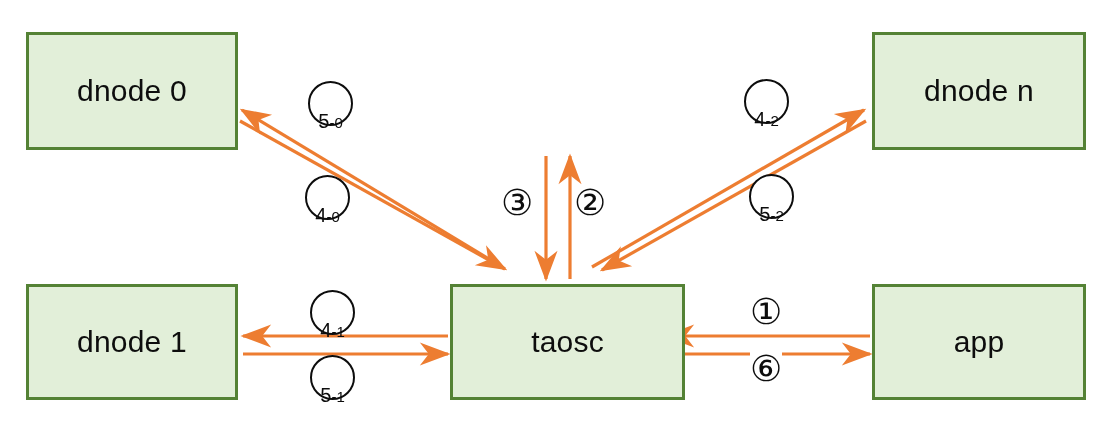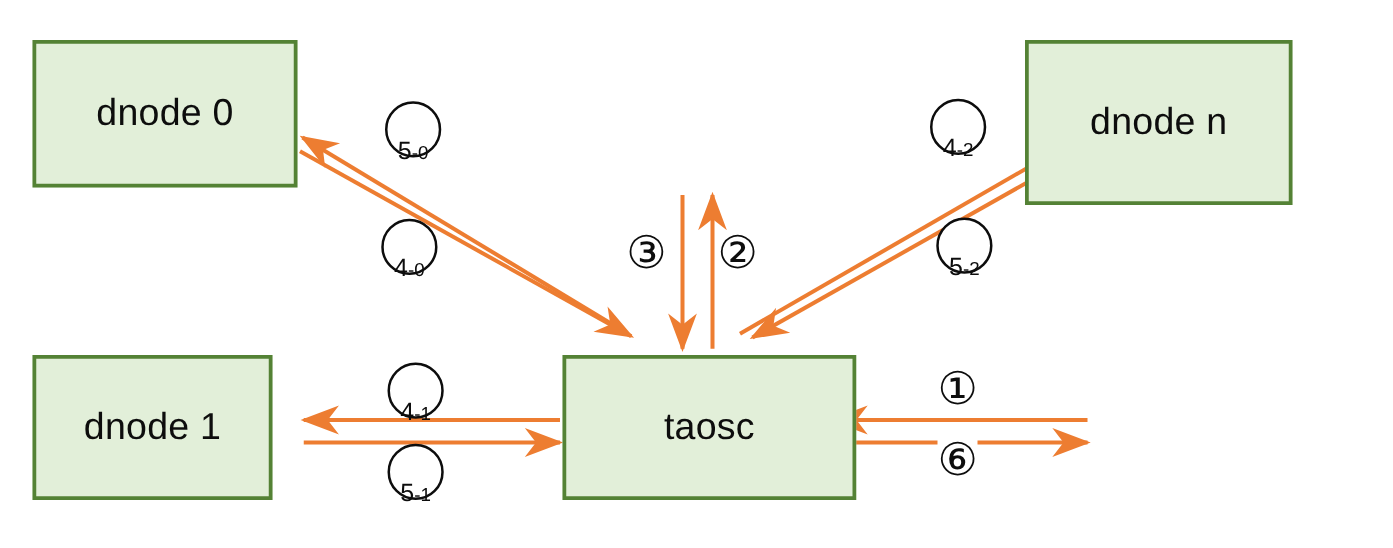--- a/index.html
+++ b/index.html
@@ -106,32 +106,35 @@
 
     <line x1="870" y1="336" x2="666" y2="336" stroke="#ED7D31" stroke-width="3.2" marker-end="url(#ah)"></line>
     <line x1="666" y1="354" x2="870" y2="354" stroke="#ED7D31" stroke-width="3.2" marker-end="url(#ah)"></line>
   </svg>
 
   <div class="node-box" style="left:26px; top:32px; width:212px; height:118px;">
     <span class="node-label">dnode 0</span>
   </div>
 
 
-  <div class="node-box" style="left:820px; top:32px; width:214px; height:132px;">
+  <div class="node-box" style="left:872px; top:32px; width:214px; height:118px;">
     <span class="node-label">dnode n</span>
   </div>
 
-  <div class="node-box" style="left:26px; top:284px; width:192px; height:116px;">
+  <div class="node-box" style="left:26px; top:284px; width:212px; height:116px;">
     <span class="node-label">dnode 1</span>
   </div>
 
   <div class="node-box" style="left:450px; top:284px; width:235px; height:116px;">
     <span class="node-label">taosc</span>
   </div>
 
+  <div class="node-box" style="left:872px; top:284px; width:214px; height:116px;">
+    <span class="node-label">app</span>
+  </div>
 
   <div class="badge-ring" style="left:308px; top:81px;">
     <span class="big">5</span>
       <span class="small">-0</span>
   </div>
 
   <div class="badge-ring" style="left:305px; top:175px;">
     <span class="big">4</span>
       <span class="small">-0</span>
   </div>

